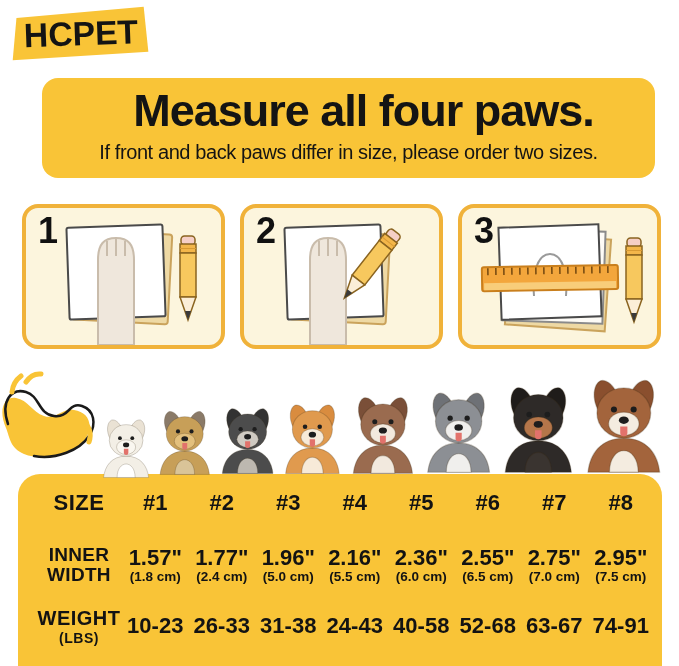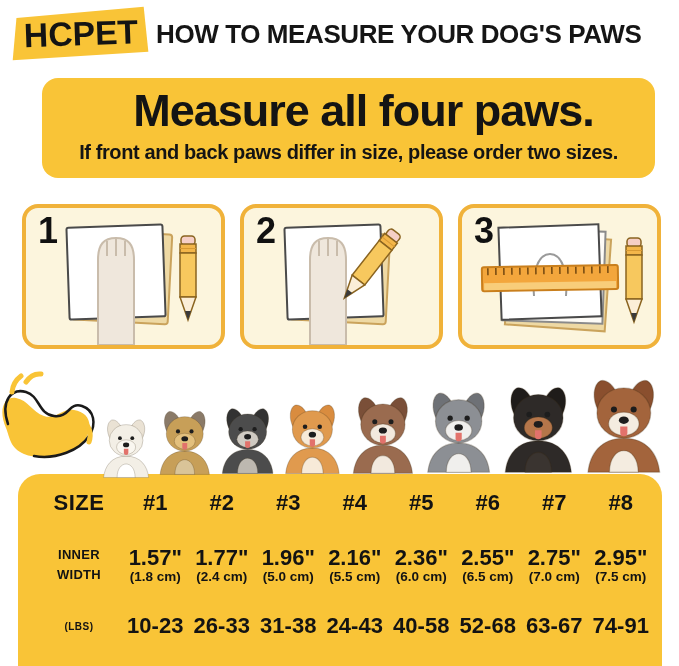--- a/index.html
+++ b/index.html
@@ -5,21 +5,21 @@
   html,body{margin:0;padding:0;background:#ffffff;font-family:"Liberation Sans",sans-serif;}
   .page{position:relative;width:679px;height:666px;background:#fff;overflow:hidden;margin:0 auto;color:#111;}
 
   
   .brand{position:absolute;left:10px;top:5px;width:142px;height:58px;}
   .header-title{position:absolute;left:156px;top:19px;width:520px;font-size:26px;font-weight:bold;color:#151515;letter-spacing:-0.4px;white-space:nowrap;}
 
   
   .banner{position:absolute;left:42px;top:78px;width:613px;height:100px;background:#f9c437;border-radius:16px;text-align:center;}
   .banner-title{margin-top:7px;font-size:45px;font-weight:bold;letter-spacing:-1px;color:#141414;margin-left:30px;}
-  .banner-subtitle{margin-top:4px;font-size:20px;font-weight:bold;letter-spacing:-0.4px;color:#141414;}
+  .banner-subtitle{margin-top:4px;font-size:20px;font-weight:normal;letter-spacing:-0.4px;color:#141414;}
 
   
   .step-card{position:absolute;top:204px;width:203px;height:145px;background:#fcf5dd;border:4px solid #f0b23a;border-radius:16px;box-sizing:border-box;}
   .step-1{left:22px;} .step-2{left:240px;} .step-3{left:458px;}
   .step-number{position:absolute;top:2px;left:12px;font-size:36px;font-weight:bold;color:#111;}
   .step-illo{position:absolute;left:0;top:6px;width:195px;height:131px;}
 
   
   .squiggle{position:absolute;left:-4px;top:366px;width:106px;height:112px;}
   .dogs{position:absolute;left:98px;top:356px;right:10px;height:126px;display:flex;align-items:flex-end;justify-content:space-between;z-index:2;}
@@ -30,22 +30,22 @@
   .d4{--fur:#e09a4e;--ear:#d98c3f;--muz:#f7ead8;--chest:#f7ead8;width:76px;height:92px;}
   .d5{--fur:#9a6b4f;--ear:#7a4f38;--muz:#f2e9de;--chest:#f2e9de;width:84px;height:100px;}
   .d6{--fur:#8c8f94;--ear:#6e7176;--muz:#f0efed;--chest:#f0efed;width:88px;height:106px;}
   .d7{--fur:#2e2a28;--ear:#1f1c1a;--muz:#b5764a;--chest:#3a3430;width:94px;height:112px;}
   .d8{--fur:#a3643c;--ear:#8a4f2e;--muz:#f4ece0;--chest:#f4ece0;width:102px;height:120px;}
 
   
   .size-table{position:absolute;left:18px;top:474px;width:644px;height:224px;background:#f9c437;border-radius:22px;box-sizing:border-box;display:grid;grid-template-columns:86px repeat(8,1fr);grid-template-rows:58px 66px 56px;align-items:center;padding:0 8px 0 18px;z-index:1;}
   .tcell{text-align:center;color:#131313;}
   .lbl{font-weight:bold;font-size:22px;letter-spacing:0.5px;}
-  .lbl-2line{font-weight:bold;font-size:13px;line-height:20px;letter-spacing:0.3px;}
-  .lbl-sub{font-weight:bold;font-size:10px;letter-spacing:0.5px;}
+  .lbl-2line{font-weight:bold;font-size:19px;line-height:20px;letter-spacing:0.3px;}
+  .lbl-sub{font-weight:bold;font-size:14px;letter-spacing:0.5px;}
   .size-val{font-weight:bold;font-size:22px;}
   .inch-val{font-weight:bold;font-size:22px;line-height:23px;}
   .cm-val{font-weight:bold;font-size:13.5px;line-height:16px;}
   .weight-val{font-weight:bold;font-size:22px;}
 </style>
 </head>
 <body>
 
 <div class="page">
 
@@ -71,21 +71,20 @@
         <ellipse cx="50" cy="54" rx="5.5" ry="4.2" fill="#1d1d1d" stroke="none"></ellipse>
         <path d="M46,61 L54,61 L54,68 A4,4 0 0 1 46,68 Z" fill="#e2726b" stroke="none"></path>
       </g>
     </defs>
   </svg>
 
   <svg class="brand" viewBox="0 0 150 62">
     <polygon points="6,14 142,2 147,50 2,59" fill="#f9c437"></polygon>
     <text x="75" y="43" text-anchor="middle" font-size="36" font-weight="bold" fill="#141414" font-family="Liberation Sans, sans-serif" transform="rotate(-2 75 31)">HCPET</text>
   </svg>
-  <div class="header-title">HOW TO MEASURE YOUR DOG'S PAWS</div>
 
   <div class="banner">
     <div class="banner-title">Measure all four paws.</div>
     <div class="banner-subtitle">If front and back paws differ in size, please order two sizes.</div>
   </div>
 
   <div class="step-card step-1">
     <svg class="step-illo" viewBox="0 0 195 131">
       <g>
         <rect x="48" y="18" width="96" height="90" rx="3" fill="#eed9a4" stroke="#caa35c" stroke-width="2" transform="rotate(3 96 63)"></rect>
@@ -210,20 +209,21 @@
     <div class="tcell">
         <div class="inch-val">2.75"</div>
         <div class="cm-val">(7.0 cm)</div>
       </div>
     <div class="tcell">
         <div class="inch-val">2.95"</div>
         <div class="cm-val">(7.5 cm)</div>
       </div>
 
     <div class="tcell">
+      <div class="lbl" style="font-size:20px;">WEIGHT</div>
       <div class="lbl-sub">(LBS)</div>
     </div>
     <div class="tcell weight-val">10-23</div>
     <div class="tcell weight-val">26-33</div>
     <div class="tcell weight-val">31-38</div>
     <div class="tcell weight-val">24-43</div>
     <div class="tcell weight-val">40-58</div>
     <div class="tcell weight-val">52-68</div>
     <div class="tcell weight-val">63-67</div>
     <div class="tcell weight-val">74-91</div>

